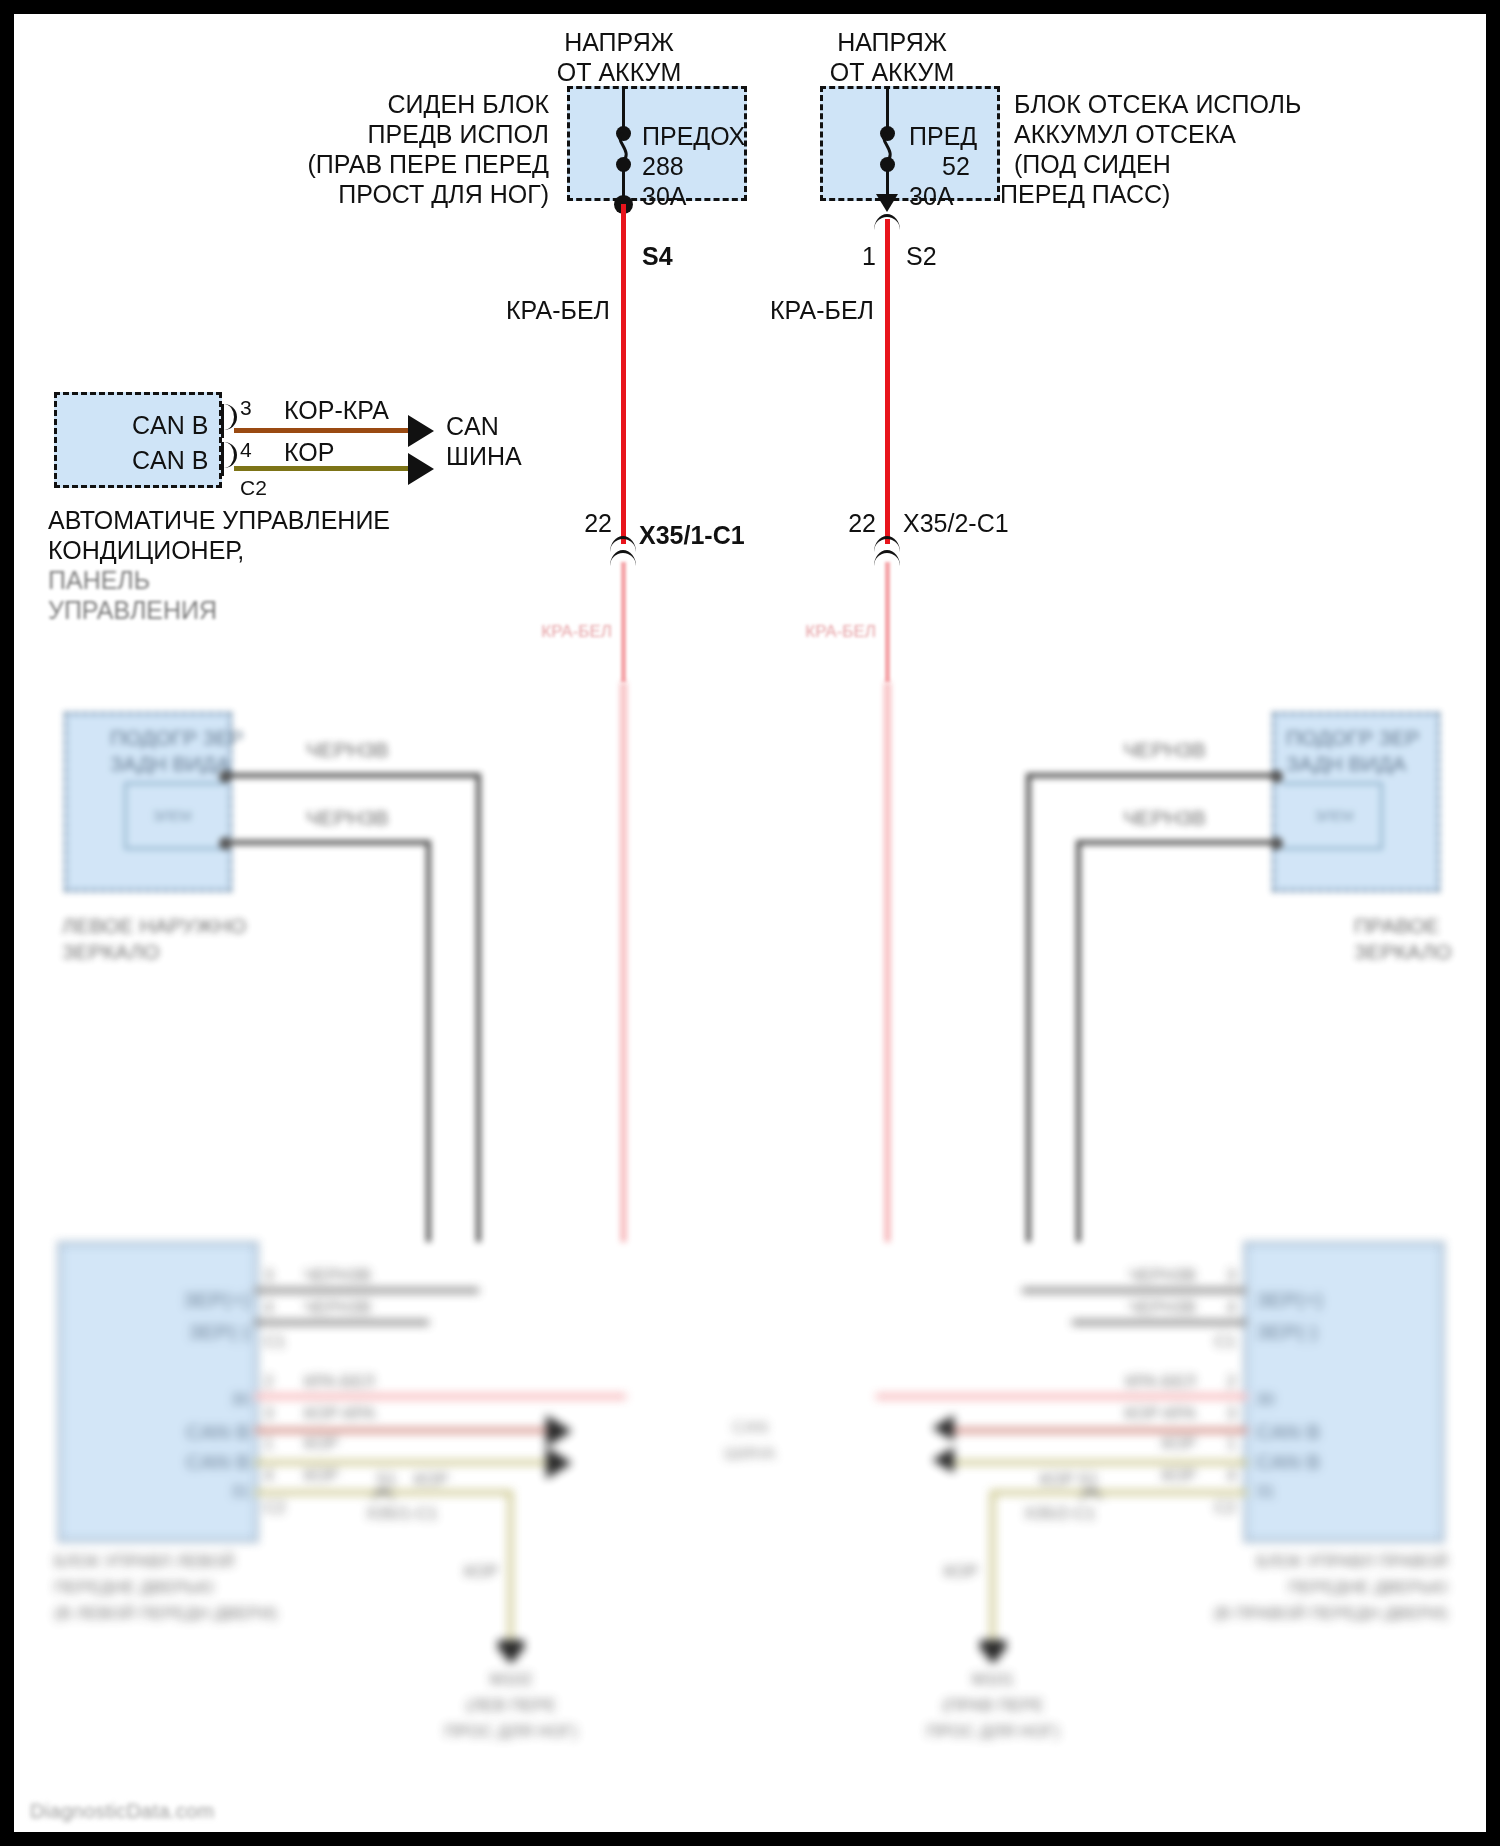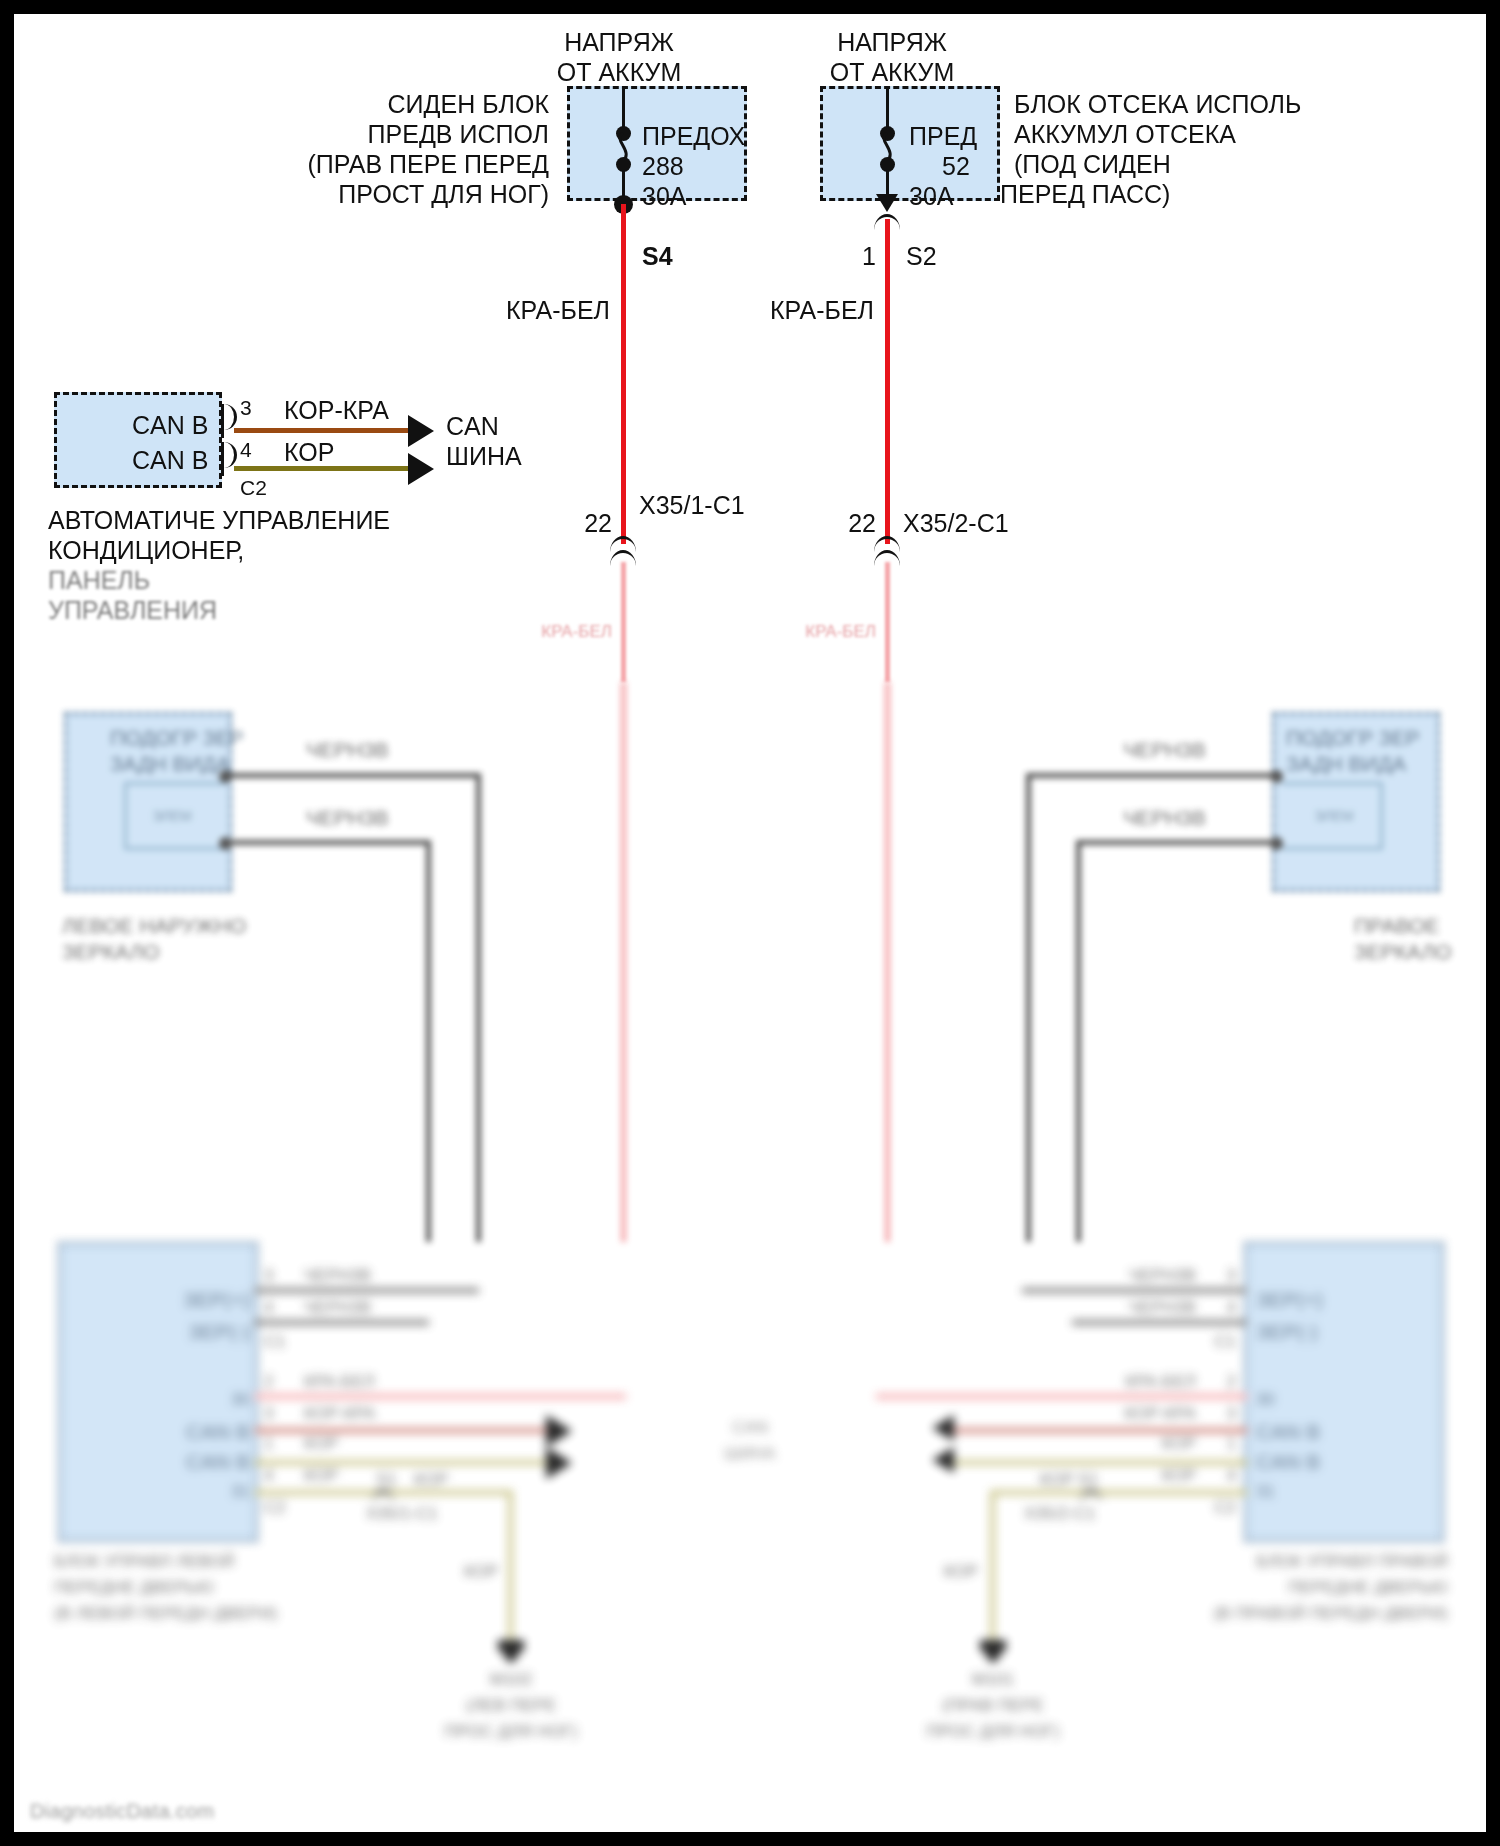--- a/index.html
+++ b/index.html
@@ -171,21 +171,21 @@
   <div class="txt" style="left:1000px;top:136px;">(ПОД СИДЕН</div>
   <div class="txt" style="left:948px;top:166px;margin-left:38px;">ПЕРЕД ПАСС)</div>
 
   <div class="w wv red" style="left:607px;top:190px;height:340px;"></div>
   <div class="w wv red" style="left:871px;top:205px;height:325px;"></div>
 
   <div class="txt r" style="left:596px;top:282px;">КРА-БЕЛ</div>
   <div class="txt r" style="left:860px;top:282px;">КРА-БЕЛ</div>
 
   <div class="txt r" style="left:598px;top:495px;">22</div>
-  <div class="txt" style="left:625px;top:477px;">X35/1-C1</div>
+  <div class="txt" style="left:625px;top:507px;font-weight:bold;">X35/1-C1</div>
   <div class="arc" style="left:596px;top:522px;"></div>
   <div class="arc" style="left:596px;top:536px;"></div>
 
   <div class="txt r" style="left:862px;top:495px;">22</div>
   <div class="txt" style="left:889px;top:495px;">X35/2-C1</div>
   <div class="arc" style="left:860px;top:522px;"></div>
   <div class="arc" style="left:860px;top:536px;"></div>
 
   <div class="box" style="left:40px;top:378px;width:168px;height:96px;"></div>
   <div class="txt" style="left:118px;top:397px;">CAN B</div>

